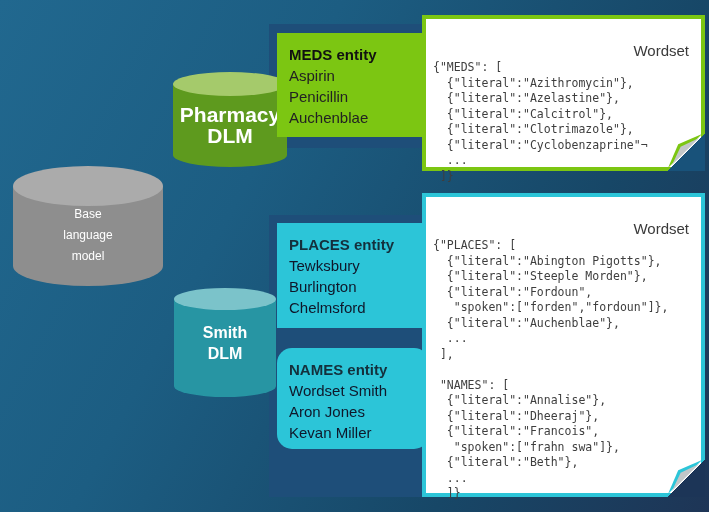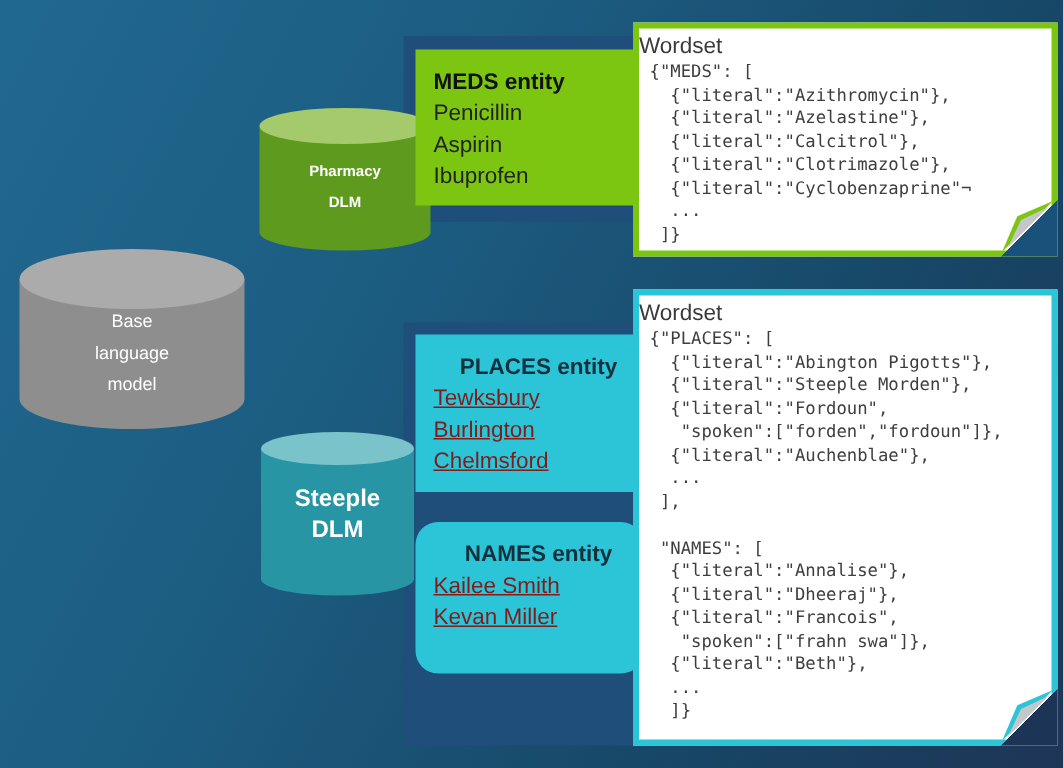--- a/index.html
+++ b/index.html
@@ -22,44 +22,44 @@
     white-space:pre-line; line-height:21px; font-size:12px;
   }
   #cyl-base      { left:13px;  top:166px; width:150px; height:120px; }
   #cyl-base .body{ top:20px; background:#8e8e8e; border-radius:0 0 50% 50% / 0 0 20px 20px; }
   #cyl-base .cap { height:40px; background:#ababab; }
   #cyl-base .label { top:38px; font-weight:400; }
 
   #cyl-pharm      { left:173px; top:72px; width:114px; height:95px; }
   #cyl-pharm .body{ top:12px; background:#5e9a1e; border-radius:0 0 50% 50% / 0 0 12px 12px; }
   #cyl-pharm .cap { height:24px; background:#a5ca6b; }
-  #cyl-pharm .label { top:32px; font-weight:700; font-size:10px; }
+  #cyl-pharm .label { top:32px; font-weight:700; font-size:21px; }
 
   #cyl-travel      { left:174px; top:288px; width:102px; height:109px; }
   #cyl-travel .body{ top:11px; background:#2795a3; border-radius:0 0 50% 50% / 0 0 11px 11px; }
   #cyl-travel .cap { height:22px; background:#7bc3ca; }
   #cyl-travel .label { top:34px; font-weight:700; font-size:16px; }
 
   
   .entity { position:absolute; width:152px; padding:11px 0 12px 12px; box-sizing:border-box; }
   .entity .etitle { font-weight:700; font-size:15px; line-height:21px; }
   .entity .eitem  { font-size:15px; line-height:21px; }
   #box-meds   { left:277px; top:33px;  height:104px; background:#7cc612; }
   #box-meds .etitle { color:#111111; }
   #box-meds .eitem  { color:#222222; }
   #box-places { left:277px; top:223px; height:105px; background:#2cc5d8; }
   #box-names  { left:277px; top:348px; height:101px; background:#2cc5d8;border-radius:15px; }
-  #box-places .etitle, #box-names .etitle { color:#14303c;text-align:center; }
-  #box-places .eitem,  #box-names .eitem  { color:#7f1d1d;text-decoration:underline; }
+  #box-places .etitle, #box-names .etitle { color:#14303c; }
+  #box-places .eitem,  #box-names .eitem  { color:#0f172a; }
 
   
   .panel { position:absolute; background:#ffffff; box-sizing:border-box; }
   .panel .wlabel {
-    text-align:left; font-size:15px; color:#3a3a3a;
-    padding:4px 12px 0 0; line-height:16px;
+    text-align:right; font-size:15px; color:#3a3a3a;
+    padding:4px 12px 0 0; line-height:16px;margin-top:20px;
   }
   .panel pre {
     margin:1px 0 0 0; padding:0 0 0 7px;
     font-family:"DejaVu Sans Mono", monospace;
     font-size:11.5px; line-height:15.5px; color:#3e3e3e; white-space:pre;
   }
   #panel-meds   { left:422px; top:15px;  width:283px; height:156px; border:4px solid #7cc612; }
   #panel-travel { left:422px; top:193px; width:283px; height:304px; border:4px solid #2cc5d8; }
 
   
@@ -93,41 +93,42 @@
   <div class="cyl" id="cyl-pharm">
     <div class="body"></div>
     <div class="cap"></div>
     <div class="label">Pharmacy
 DLM</div>
   </div>
 
   <div class="cyl" id="cyl-travel">
     <div class="body"></div>
     <div class="cap"></div>
-    <div class="label">Steeple
+    <div class="label">Smith
 DLM</div>
   </div>
 
   <div class="entity" id="box-meds">
     <div class="etitle">MEDS entity</div>
+    <div class="eitem">Aspirin</div>
     <div class="eitem">Penicillin</div>
-    <div class="eitem">Aspirin</div>
-    <div class="eitem">Ibuprofen</div>
+    <div class="eitem">Auchenblae</div>
   </div>
 
   <div class="entity" id="box-places">
     <div class="etitle">PLACES entity</div>
     <div class="eitem">Tewksbury</div>
     <div class="eitem">Burlington</div>
     <div class="eitem">Chelmsford</div>
   </div>
 
   <div class="entity" id="box-names">
     <div class="etitle">NAMES entity</div>
-    <div class="eitem">Kailee Smith</div>
+    <div class="eitem">Wordset Smith</div>
+    <div class="eitem">Aron Jones</div>
     <div class="eitem">Kevan Miller</div>
   </div>
 
   <div class="panel" id="panel-meds">
     <div class="wlabel">Wordset</div>
     <pre>{"MEDS": [
   {"literal":"Azithromycin"},
   {"literal":"Azelastine"},
   {"literal":"Calcitrol"},
   {"literal":"Clotrimazole"},

